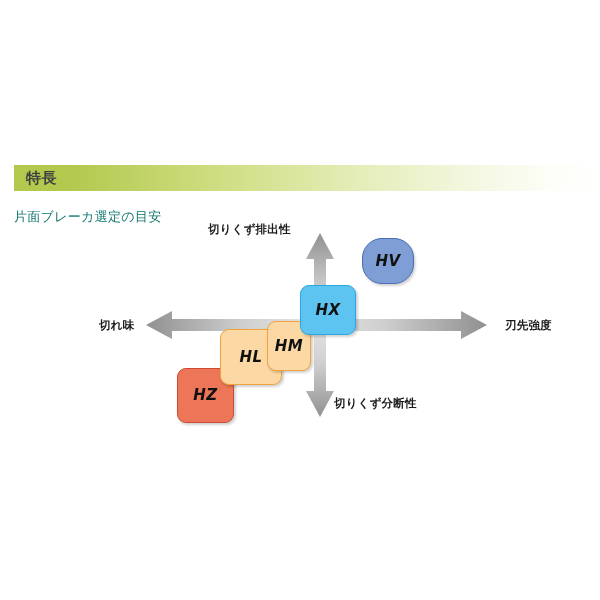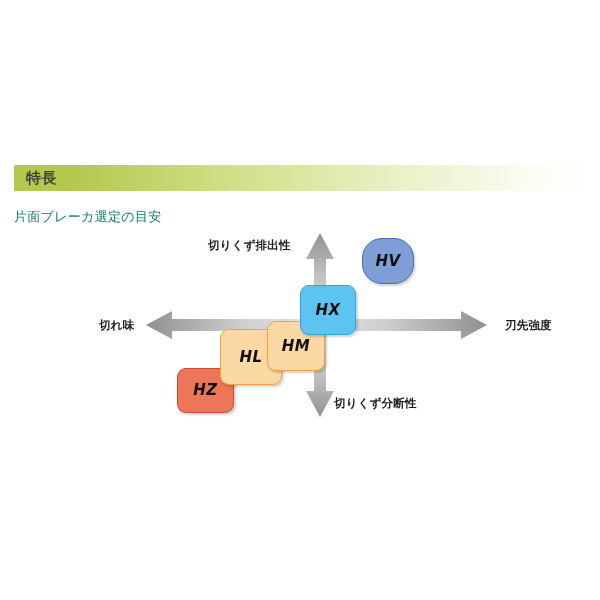--- a/index.html
+++ b/index.html
@@ -77,21 +77,21 @@
   }
 
   .axis-label {
     position: absolute;
     font-size: 11.5px;
     font-weight: 700;
     color: #1a1a1a;
     white-space: nowrap;
     letter-spacing: 0.2px;
   }
-  #label-top    { left: 208px; top: 238px; }
+  #label-top    { left: 208px; top: 222px; }
   #label-bottom { left: 334px; top: 396px; }
   #label-left   { left: 99px;  top: 318px; }
   #label-right  { left: 505px; top: 318px; }
 
   
   .node {
     position: absolute;
     border-radius: 9px;
     border-style: solid;
     border-width: 1.4px;
@@ -105,23 +105,23 @@
     font-family: "DejaVu Sans", "Liberation Sans", sans-serif;
     font-size: 15px;
     font-weight: 700;
     font-style: italic;
     color: #111111;
     letter-spacing: 0.5px;
     line-height: 1;
     user-select: none;
   }
 
-  #node-hz { left: 177px; top: 368px; width: 57px;  height: 45px; align-items: center; }
+  #node-hz { left: 177px; top: 368px; width: 57px;  height: 55px; align-items: center; }
   #node-hl { left: 220px; top: 329px; width: 62px;  height: 56px; }
-  #node-hm { left: 267px; top: 321px; width: 58px;  height: 50px; }
+  #node-hm { left: 267px; top: 321px; width: 44px;  height: 50px; }
   #node-hx { left: 300px; top: 285px; width: 56px;  height: 50px; }
   #node-hr { left: 348px; top: 274px; width: 54px;  height: 48px; }
   #node-hv { left: 362px; top: 238px; width: 52px;  height: 46px; border-radius: 20px; }
 </style>
 </head>
 <body>
 
 <div id="page">
 
   <div id="header-band" style="background: linear-gradient(to right, rgb(178, 201, 78) 0%, rgb(178, 201, 78) 10%, rgb(206, 221, 128) 34%, rgb(226, 235, 178) 56%, rgb(242, 246, 220) 76%, rgb(253, 254, 248) 92%, rgb(255, 255, 255) 100%);"></div>

